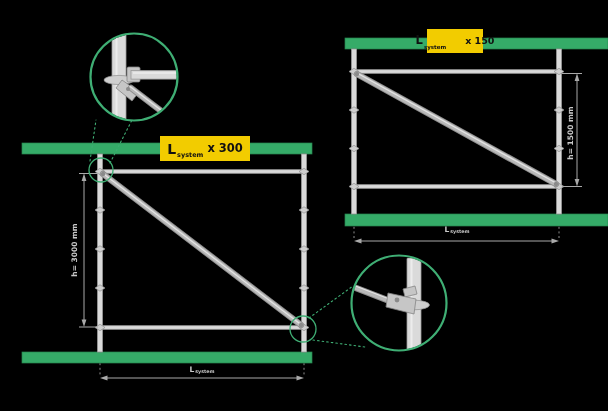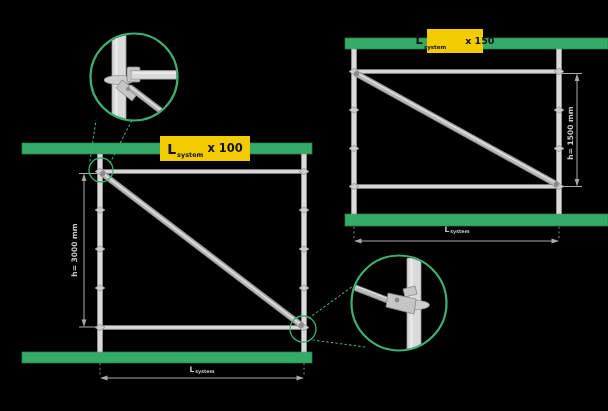--- a/index.html
+++ b/index.html
@@ -231,21 +231,21 @@
         <polygon class="detailFit" points="388,293 416,299 414,314 386,307"></polygon>
         <circle class="bolt" cx="397" cy="300" r="2.4"></circle>
       </g>
       <circle class="ring" cx="399" cy="303" r="47.5" stroke-width="2.2"></circle>
     </g>
   </svg>
 
   <div class="badge badge-left">
     <span class="sym">L</span>
     <span class="sub">system</span>
-    <span class="mult">x 100</span>
+    <span class="mult">x 300</span>
   </div>
   <div class="badge badge-right">
     <span class="sym">L</span>
     <span class="sub">system</span>
     <span class="mult">x 150</span>
   </div>
 
   <div class="dimlabel rot dim-h-left">h= 3000 mm</div>
   <div class="dimlabel rot dim-h-right">h= 1500 mm</div>
   <div class="dimlabel dim-l-left">

